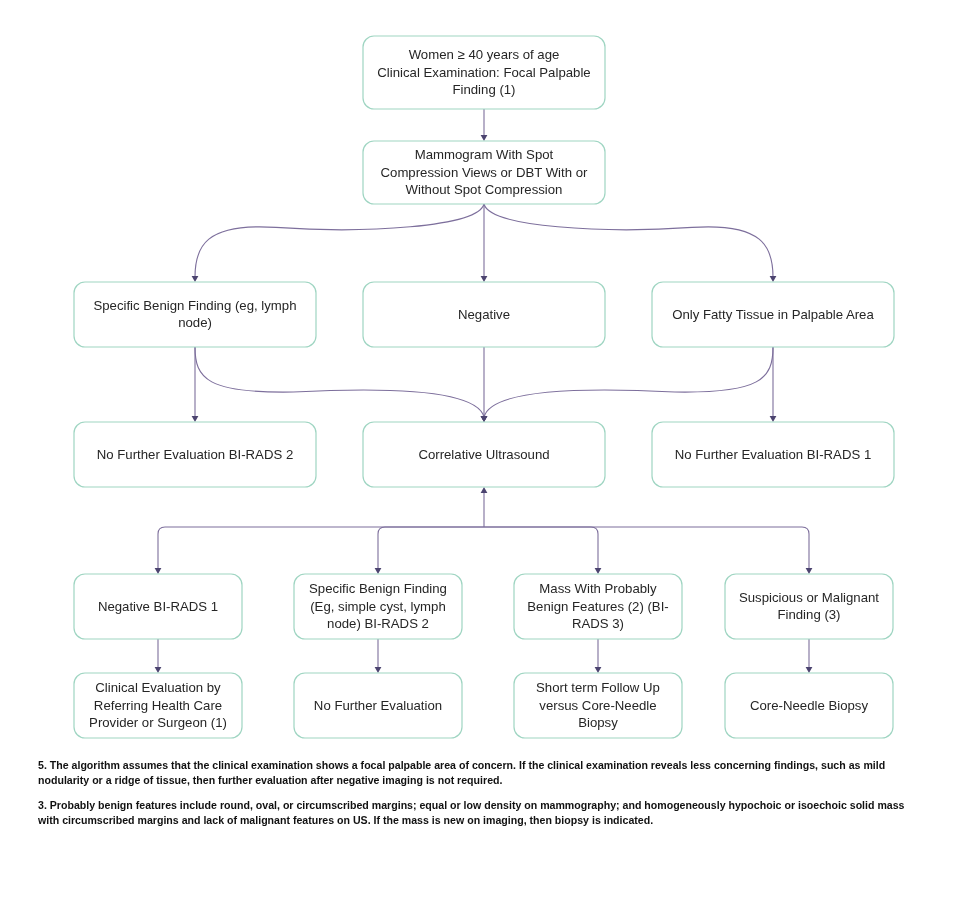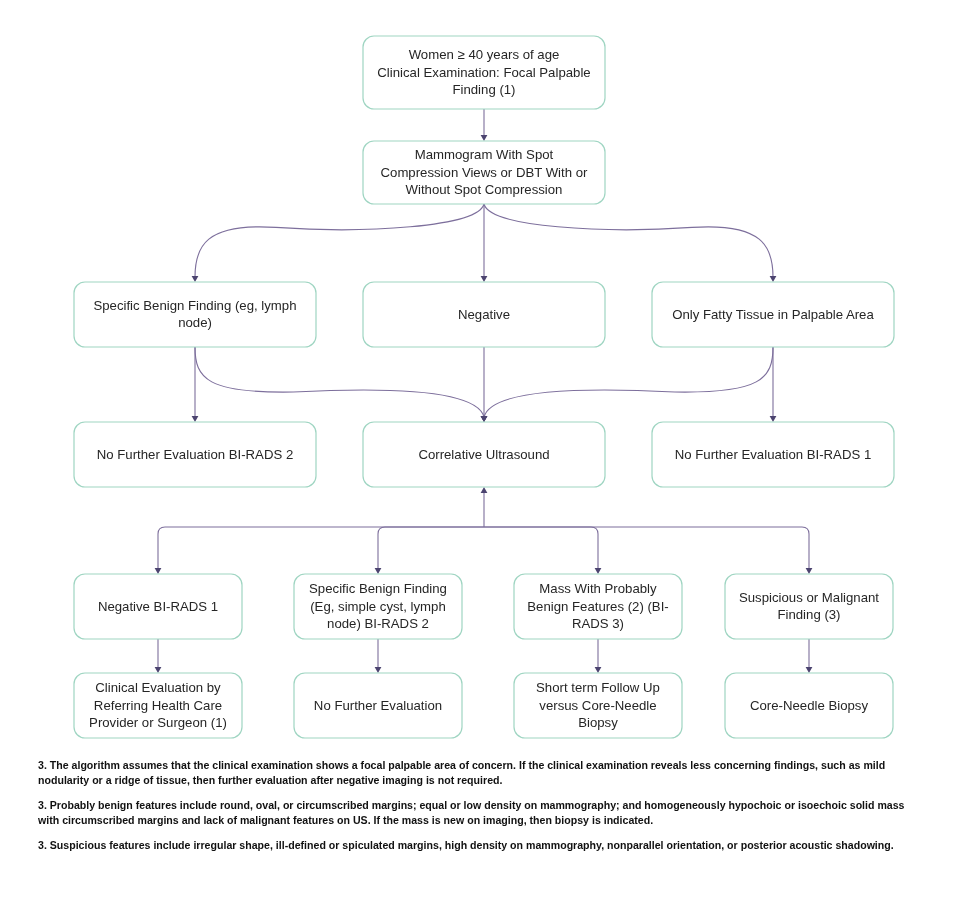--- a/index.html
+++ b/index.html
@@ -201,17 +201,16 @@
           <rect x="514" y="673" width="168" height="65" rx="11" ry="11" class="node-rect"></rect>
           <text x="598" y="692.2" text-anchor="middle" class="node-label"><tspan x="598" dy="0">Short term Follow Up</tspan><tspan x="598" dy="17.5">versus Core-Needle</tspan><tspan x="598" dy="17.5">Biopsy</tspan></text>
         </g>
         <g>
           <rect x="725" y="673" width="168" height="65" rx="11" ry="11" class="node-rect"></rect>
           <text x="809" y="709.7" text-anchor="middle" class="node-label"><tspan x="809" dy="0">Core-Needle Biopsy</tspan></text>
         </g>
       </g>
   </svg>
   <div class="footnotes" id="footnote-layer">
-      <p class="footnote">3. The algorithm assumes that the clinical examination shows a focal palpable area of concern. If the clinical examination reveals less concerning findings, such as mild nodularity or a ridge of tissue, then further evaluation after negative imaging is not required.</p>
+      <p class="footnote">5. The algorithm assumes that the clinical examination shows a focal palpable area of concern. If the clinical examination reveals less concerning findings, such as mild nodularity or a ridge of tissue, then further evaluation after negative imaging is not required.</p>
       <p class="footnote">3. Probably benign features include round, oval, or circumscribed margins; equal or low density on mammography; and homogeneously hypochoic or isoechoic solid mass with circumscribed margins and lack of malignant features on US. If the mass is new on imaging, then biopsy is indicated.</p>
-      <p class="footnote">3. Suspicious features include irregular shape, ill-defined or spiculated margins, high density on mammography, nonparallel orientation, or posterior acoustic shadowing.</p>
     </div>
 </div>
 
 </body></html>

